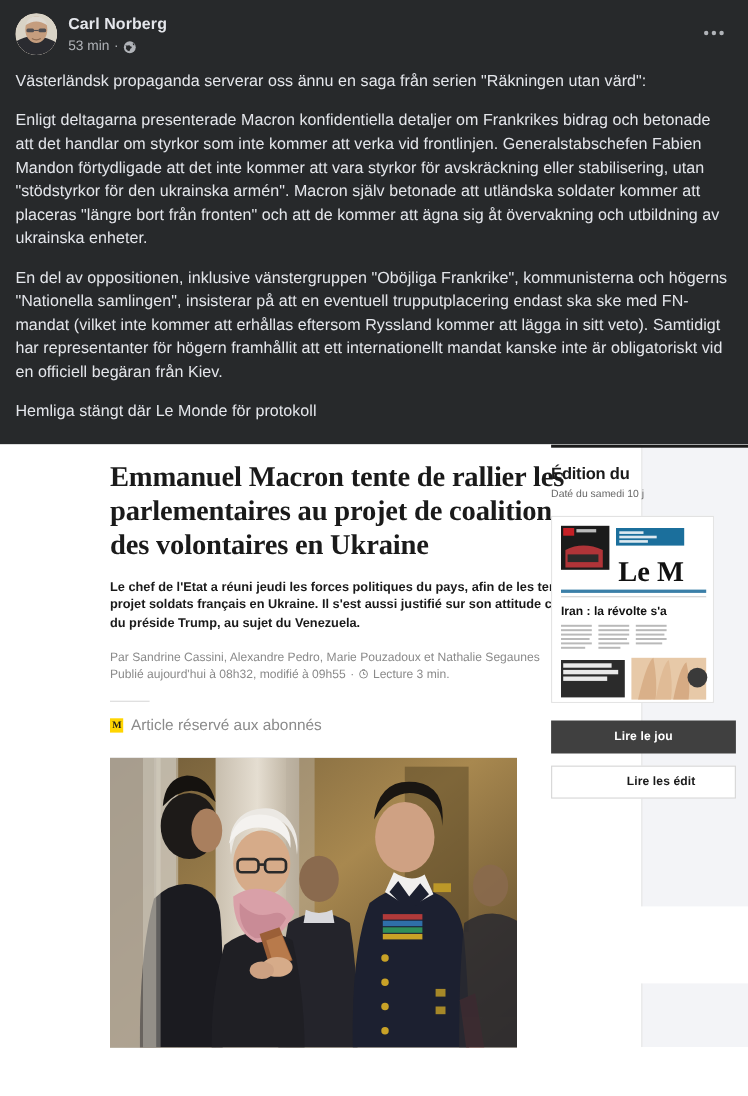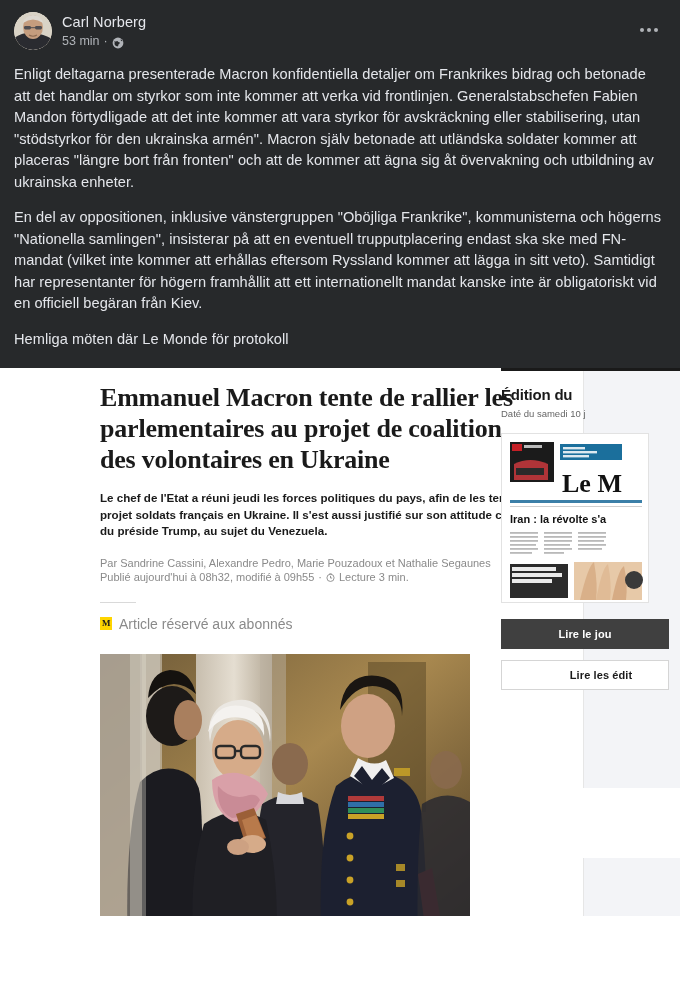--- a/index.html
+++ b/index.html
@@ -20,21 +20,21 @@
   }
   #post-header { display:flex; align-items:flex-start; position:relative; }
   #avatar {
     width:38px; height:38px; border-radius:50%;
     flex:0 0 38px; margin-right:10px; overflow:hidden;
     background:#6d6357; position:relative;
   }
   #avatar svg { display:block; width:38px; height:38px; }
   #author-block { display:flex; flex-direction:column; justify-content:center; padding-top:1px; }
   #author-name {
-    color:#e4e6eb; font-size:14.5px; font-weight:normal; line-height:18px;
+    color:#e4e6eb; font-size:14.5px; font-weight:bold; line-height:18px;
     letter-spacing:.1px;
   }
   #meta-row { display:flex; align-items:flex-end; gap:4px; margin-top:2px; }
   #post-time { color:#b0b3b8; font-size:12.5px; line-height:16px; }
   #meta-dot { color:#b0b3b8; font-size:12.5px; line-height:16px; }
   #globe-icon { display:inline-flex; align-items:center; }
   #more-btn {
     position:absolute; right:2px; top:6px;
     width:30px; height:24px; display:flex; align-items:center; justify-content:center;
     gap:3px;
@@ -200,23 +200,24 @@
     </div>
 
     <div id="more-btn">
       <i></i>
       <i></i>
       <i></i>
     </div>
   </div>
 
   <div id="post-body">
+    <p>Västerländsk propaganda serverar oss ännu en saga från serien "Räkningen utan värd":</p>
     <p>Enligt deltagarna presenterade Macron konfidentiella detaljer om Frankrikes bidrag och betonade att det handlar om styrkor som inte kommer att verka vid frontlinjen. Generalstabschefen Fabien Mandon förtydligade att det inte kommer att vara styrkor för avskräckning eller stabilisering, utan "stödstyrkor för den ukrainska armén". Macron själv betonade att utländska soldater kommer att placeras "längre bort från fronten" och att de kommer att ägna sig åt övervakning och utbildning av ukrainska enheter.</p>
     <p>En del av oppositionen, inklusive vänstergruppen "Oböjliga Frankrike", kommunisterna och högerns "Nationella samlingen", insisterar på att en eventuell trupputplacering endast ska ske med FN-mandat (vilket inte kommer att erhållas eftersom Ryssland kommer att lägga in sitt veto). Samtidigt har representanter för högern framhållit att ett internationellt mandat kanske inte är obligatoriskt vid en officiell begäran från Kiev.</p>
-    <p>Hemliga möten där Le Monde för protokoll</p>
+    <p>Hemliga stängt där Le Monde för protokoll</p>
   </div>
 </div>
 
 <div id="article">
   <div id="article-inner">
 
     <div id="article-main">
       <h1 id="headline">Emmanuel Macron tente de rallier les parlementaires au projet de coalition des volontaires en Ukraine</h1>
       <p id="standfirst">Le chef de l'Etat a réuni jeudi les forces politiques du pays, afin de les tenir informées du projet soldats français en Ukraine. Il s'est aussi justifié sur son attitude conciliante vis-à-vis du préside Trump, au sujet du Venezuela.</p>
 

